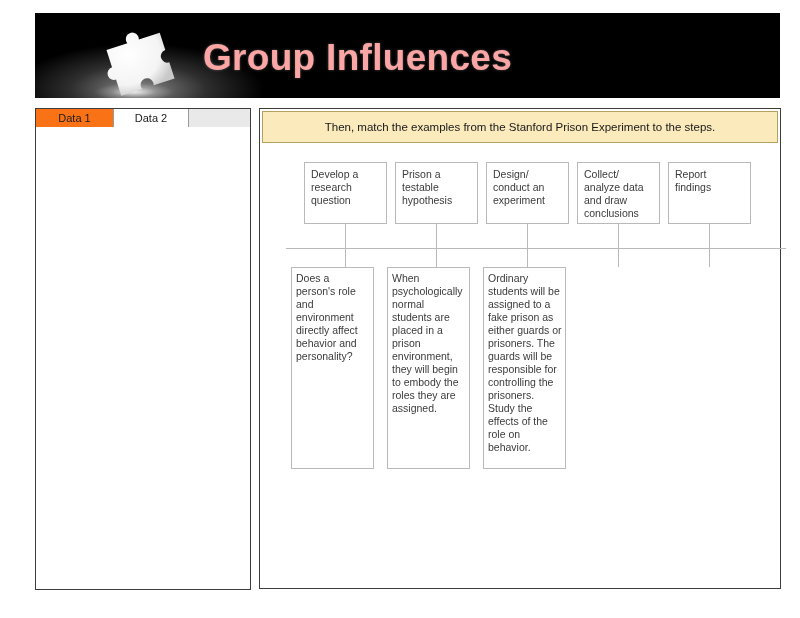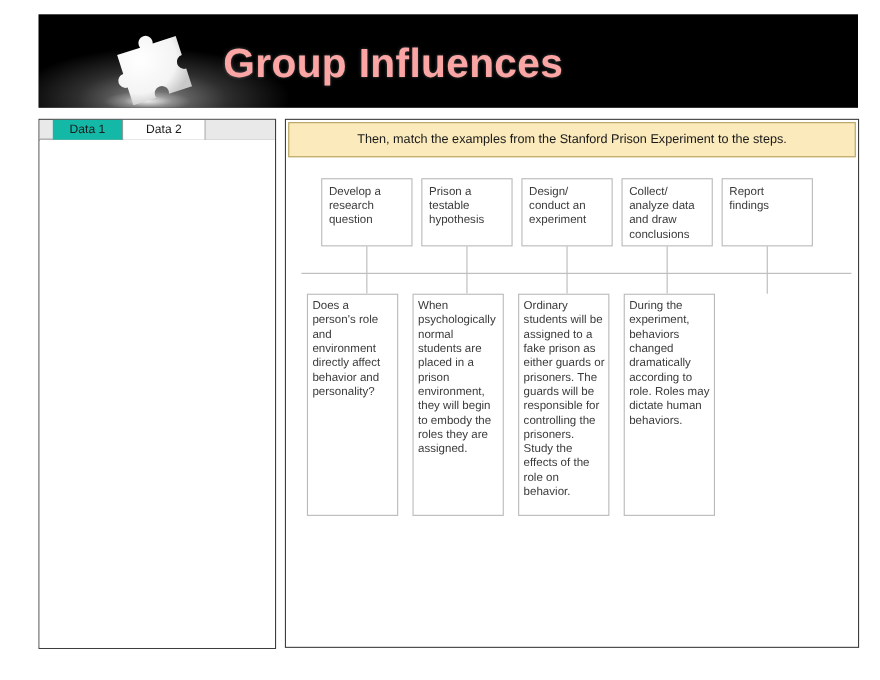--- a/index.html
+++ b/index.html
@@ -79,21 +79,21 @@
     height: 18px;
     box-sizing: border-box;
     border-right: 1px solid #9a9a9a;
     font-size: 11px;
     color: #1b1b1b;
     display: flex;
     align-items: center;
     justify-content: center;
     line-height: 1;
   }
-  .tab.active { background: #14b8a6; width: 64px; margin-left: 12px; }
+  .tab.active { background: #f97316; width: 78px; }
   .tab.inactive { background: #ffffff; width: 75px; }
   #tab-filler { flex: 1; background: #e9e9e9; height: 18px; }
   #left-canvas {
     position: absolute;
     left: 0;
     top: 19px;
     right: 0;
     bottom: 0;
     background: #ffffff;
   }
@@ -123,21 +123,21 @@
     align-items: center;
     justify-content: center;
     color: #181818;
     font-size: 11.5px;
     line-height: 15px;
   }
 
   
   #diagram {
     position: absolute;
-    left: 4px;
+    left: 16px;
     top: 34px;
     width: 520px;
     height: 445px;
   }
   .step-box {
     position: absolute;
     top: 19px;
     width: 83px;
     height: 62px;
     border: 1px solid #b9b9b9;
@@ -257,16 +257,15 @@
 
     <div class="connector-v-bottom" style="left:69px"></div>
     <div class="connector-v-bottom" style="left:160px"></div>
     <div class="connector-v-bottom" style="left:251px"></div>
     <div class="connector-v-bottom" style="left:342px"></div>
     <div class="connector-v-bottom" style="left:433px"></div>
 
     <div class="example-box" style="left:15px">Does a person's role and environment directly affect behavior and personality?</div>
     <div class="example-box" style="left:111px">When psychologically normal students are placed in a prison environment, they will begin to embody the roles they are assigned.</div>
     <div class="example-box" style="left:207px">Ordinary students will be assigned to a fake prison as either guards or prisoners. The guards will be responsible for controlling the prisoners. Study the effects of the role on behavior.</div>
-    <div class="example-box" style="left:303px">During the experiment, behaviors changed dramatically according to role. Roles may dictate human behaviors.</div>
 
   </div>
 </div>
 
 </body></html>

